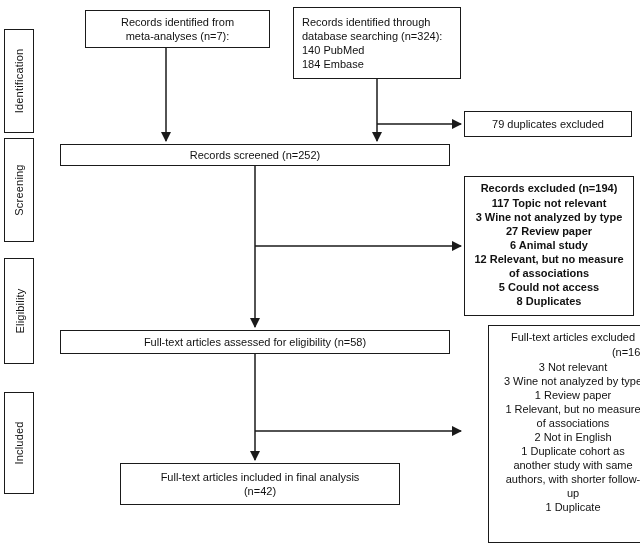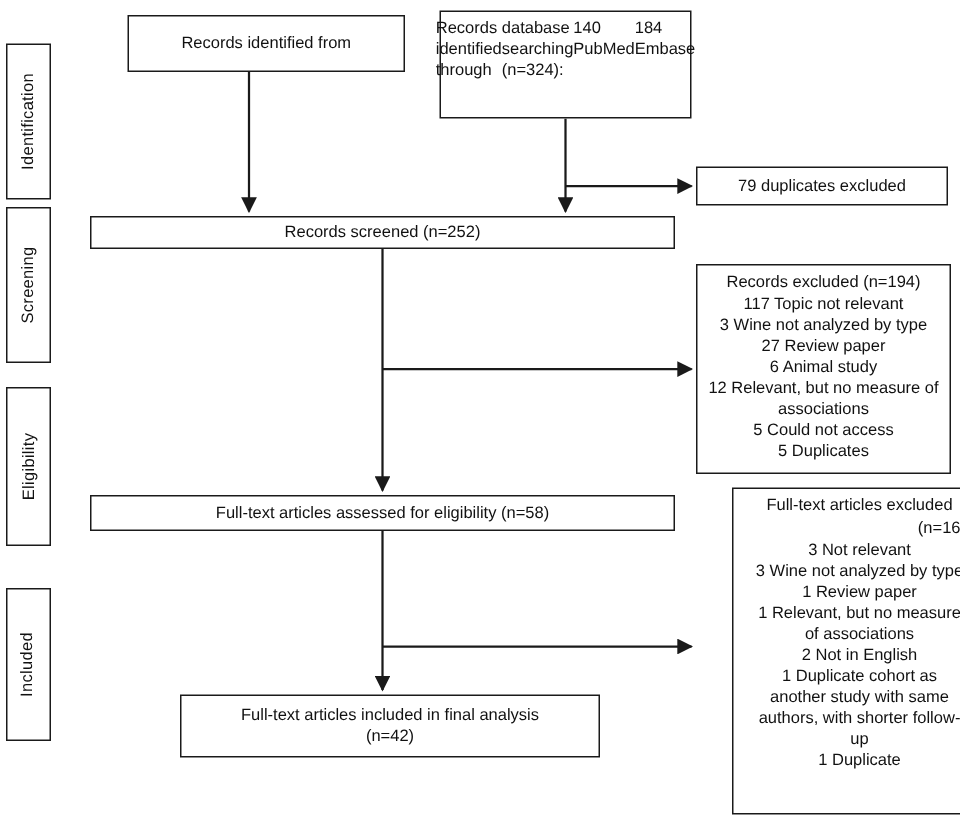--- a/index.html
+++ b/index.html
@@ -49,26 +49,26 @@
     font-size: 11px;
     letter-spacing: 0.2px;
   }
   #stage-identification { left: 4px;  top: 29px;  width: 30px; height: 104px; }
   #stage-screening      { left: 4px;  top: 138px; width: 30px; height: 104px; }
   #stage-eligibility    { left: 4px;  top: 258px; width: 30px; height: 106px; }
   #stage-included       { left: 4px;  top: 392px; width: 30px; height: 102px; }
 
   #meta-analyses        { left: 85px;  top: 10px;  width: 185px; height: 38px; }
   #database-searching   { left: 293px; top: 7px;   width: 168px; height: 72px;
-                          display: flex; flex-direction: row; justify-content: center;
+                          display: flex; flex-direction: column; justify-content: center;
                           padding: 4px 8px; text-align: left; }
   #duplicates-excluded  { left: 464px; top: 111px; width: 168px; height: 26px; }
   #records-screened     { left: 60px;  top: 144px; width: 390px; height: 22px; }
   #records-excluded     { left: 464px; top: 176px; width: 170px; height: 140px;
-                          padding: 4px 6px; }
+                          padding: 4px 6px; font-weight: bold; }
   #fulltext-assessed    { left: 60px;  top: 330px; width: 390px; height: 24px; }
   #fulltext-excluded    { left: 464px; top: 325px; width: 170px; height: 218px;
                           padding: 4px 13px; margin-left: 24px; }
   #fulltext-included    { left: 120px; top: 463px; width: 280px; height: 42px; }
 
   .list-title {
     text-align: center;
     margin-bottom: 1px;
   }
   .list-subtitle {
@@ -107,20 +107,21 @@
   </div>
   <div class="box stage" id="stage-eligibility">
     <span class="vlabel">Eligibility</span>
   </div>
   <div class="box stage" id="stage-included">
     <span class="vlabel">Included</span>
   </div>
 
   <div class="box centered" id="meta-analyses">
     <div>Records identified from</div>
+    <div>meta-analyses (n=7):</div>
   </div>
 
   <div class="box" id="database-searching">
     <div>Records identified through</div>
     <div>database searching (n=324):</div>
     <div>140 PubMed</div>
     <div>184 Embase</div>
   </div>
 
   <div class="box centered" id="duplicates-excluded">
@@ -132,21 +133,21 @@
   </div>
 
   <div class="box" id="records-excluded">
     <div class="list-title">Records excluded (n=194)</div>
     <div class="list-item">117 Topic not relevant</div>
     <div class="list-item">3 Wine not analyzed by type</div>
     <div class="list-item">27 Review paper</div>
     <div class="list-item">6 Animal study</div>
     <div class="list-item">12 Relevant, but no measure of associations</div>
     <div class="list-item">5 Could not access</div>
-    <div class="list-item">5 Duplicates</div>
+    <div class="list-item">8 Duplicates</div>
   </div>
 
   <div class="box centered" id="fulltext-assessed">
     <div>Full-text articles assessed for eligibility (n=58)</div>
   </div>
 
   <div class="box" id="fulltext-excluded">
     <div class="list-title">Full-text articles excluded</div>
     <div class="list-subtitle">(n=16)</div>
     <div class="list-item">3 Not relevant</div>

